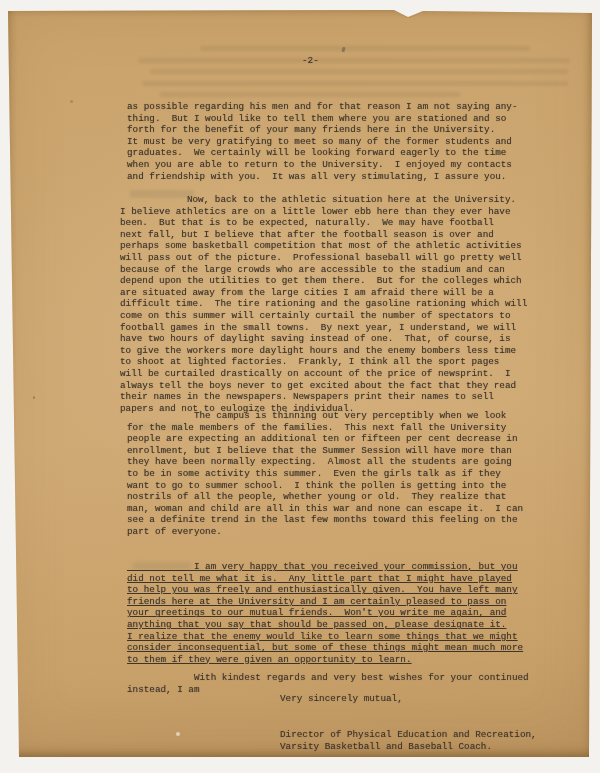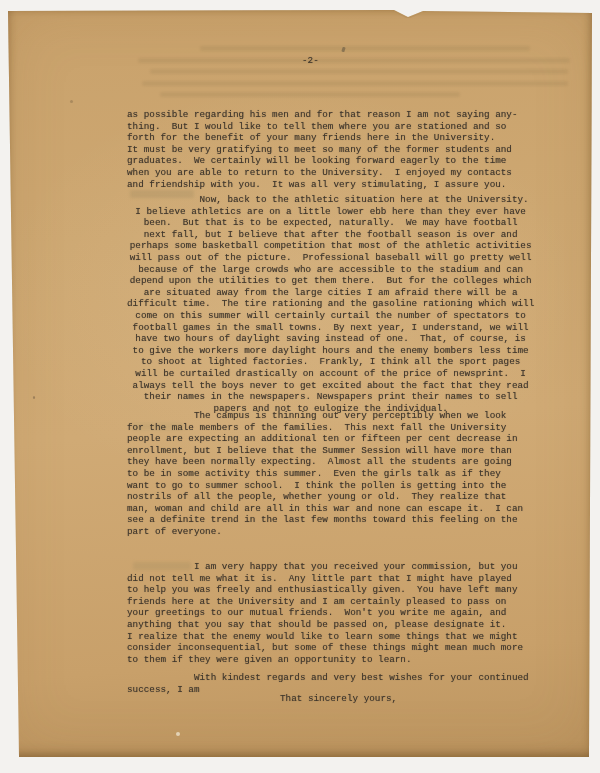--- a/index.html
+++ b/index.html
@@ -50,30 +50,30 @@
     <div class="ghost">
       <div class="gl" style="margin-left:62px;width:330px;"></div>
       <div class="gl" style="margin-left:0;width:432px;"></div>
       <div class="gl" style="margin-left:12px;width:418px;"></div>
       <div class="gl" style="margin-left:4px;width:426px;"></div>
       <div class="gl" style="margin-left:22px;width:300px;"></div>
     </div>
 
     <div class="typed" style="left:294px;top:45px;">-2-</div>
 
-    <div class="typed" style="left:119px;top:91px;margin-top:8px;">as possible regarding his men and for that reason I am not saying any-
+    <div class="typed" style="left:119px;top:91px;">as possible regarding his men and for that reason I am not saying any-
 thing.  But I would like to tell them where you are stationed and so
 forth for the benefit of your many friends here in the University.
 It must be very gratifying to meet so many of the former students and
 graduates.  We certainly will be looking forward eagerly to the time
 when you are able to return to the University.  I enjoyed my contacts
 and friendship with you.  It was all very stimulating, I assure you.</div>
 
     <div class="smudge" style="left:122px;top:180px;width:64px;height:8px;"></div>
-    <div class="typed" style="left:119px;top:184px;text-align:center;">            Now, back to the athletic situation here at the University.
+    <div class="typed" style="left:112px;top:184px;">            Now, back to the athletic situation here at the University.
 I believe athletics are on a little lower ebb here than they ever have
 been.  But that is to be expected, naturally.  We may have football
 next fall, but I believe that after the football season is over and
 perhaps some basketball competition that most of the athletic activities
 will pass out of the picture.  Professional baseball will go pretty well
 because of the large crowds who are accessible to the stadium and can
 depend upon the utilities to get them there.  But for the colleges which
 are situated away from the large cities I am afraid there will be a
 difficult time.  The tire rationing and the gasoline rationing which will
 come on this summer will certainly curtail the number of spectators to
@@ -93,35 +93,37 @@
 enrollment, but I believe that the Summer Session will have more than
 they have been normally expecting.  Almost all the students are going
 to be in some activity this summer.  Even the girls talk as if they
 want to go to summer school.  I think the pollen is getting into the
 nostrils of all the people, whether young or old.  They realize that
 man, woman and child are all in this war and none can escape it.  I can
 see a definite trend in the last few months toward this feeling on the
 part of everyone.</div>
 
     <div class="smudge" style="left:125px;top:552px;width:58px;height:8px;background:rgba(118,114,74,0.13);"></div>
-    <div class="typed" style="left:119px;top:551px;">            I am very happy that you received your commission, but you
+    <div class="typed" style="left:119px;top:551px;text-decoration:underline;">            I am very happy that you received your commission, but you
 did not tell me what it is.  Any little part that I might have played
 to help you was freely and enthusiastically given.  You have left many
 friends here at the University and I am certainly pleased to pass on
 your greetings to our mutual friends.  Won't you write me again, and
 anything that you say that should be passed on, please designate it.
 I realize that the enemy would like to learn some things that we might
 consider inconsequential, but some of these things might mean much more
 to them if they were given an opportunity to learn.</div>
 
     <div class="typed" style="left:119px;top:662px;">            With kindest regards and very best wishes for your continued
-success, I am</div>
+instead, I am</div>
 
-    <div class="typed" style="left:272px;top:683px;">That sincerely yours,</div>
+    <div class="typed" style="left:272px;top:683px;">Very sincerely mutual,</div>
 
+    <div class="typed" style="left:272px;top:719px;">Director of Physical Education and Recreation,
+Varsity Basketball and Baseball Coach.</div>
 
     <div class="typed" style="left:118px;top:762px;">FCA:AH</div>
 
     <div class="tear"></div>
 
     <div class="speck" style="left:334px;top:37px;width:3px;height:5px;background:#5f5440;opacity:.55;transform:rotate(18deg);border-radius:1px;"></div>
     <div class="speck" style="left:62px;top:90px;width:3px;height:3px;background:#8f7450;opacity:.55;border-radius:50%;"></div>
     <div class="speck" style="left:25px;top:386px;width:2px;height:3px;background:#6e5a42;opacity:.5;border-radius:50%;"></div>
     <div class="speck" style="left:168px;top:722px;width:4px;height:4px;background:#efe6d2;opacity:.75;border-radius:50%;"></div>
 

